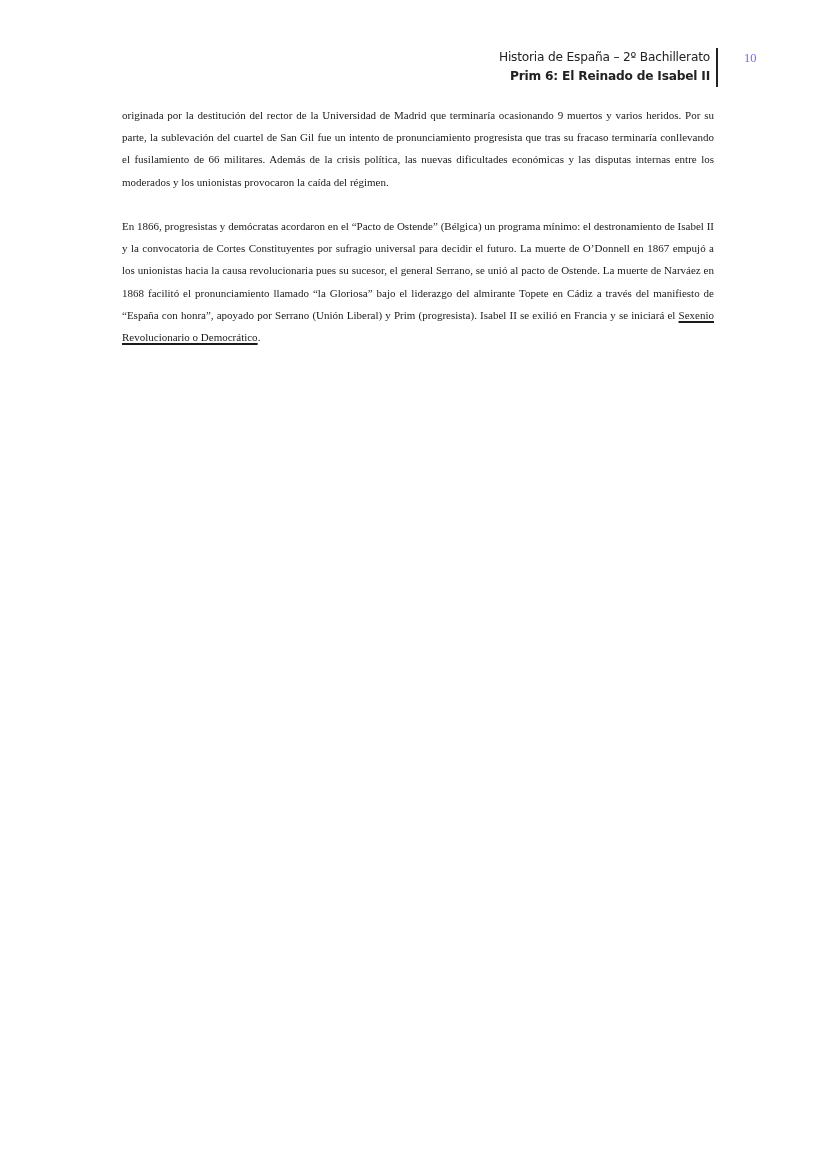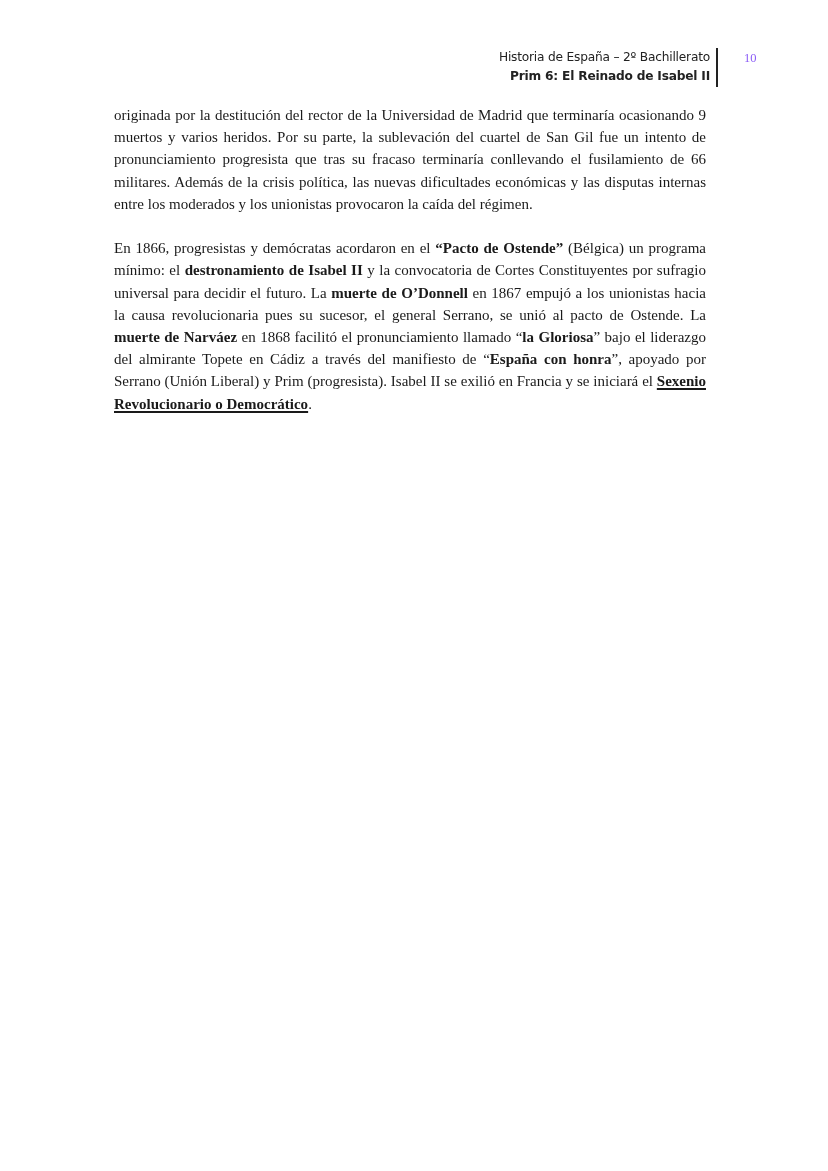--- a/index.html
+++ b/index.html
@@ -48,34 +48,34 @@
       left: 744px;
       top: 3px;
       font-family: Liberation Serif, serif;
       font-size: 12.5px;
       line-height: 19px;
       color: #8b5cf6;
     }
     .body-text {
       position: absolute;
       top: 104px;
-      left: 114px;
+      left: 122px;
       width: 592px;
       font-family: "Liberation Serif", "DejaVu Serif", serif;
-      font-size: 15px;
+      font-size: 11px;
       line-height: 22.2px;
       color: #1a1a1a;
     }
     .body-text p {
       margin: 0 0 22.2px 0;
       text-align: justify;
       text-align-last: left;
       hyphens: none;
     }
-    .run-bold { font-weight: bold; }
+    .run-bold { font-weight: normal; }
     .run-underline { text-decoration: underline; text-decoration-thickness: 1.5px; text-underline-offset: 2px; }
   </style>
 </head>
 <body>
 
 <div class="page-header">
   <div class="header-text">
     <span class="subject">Historia de España – 2º Bachillerato</span>
     <span class="topic">Prim 6: El Reinado de Isabel II</span>
   </div>

